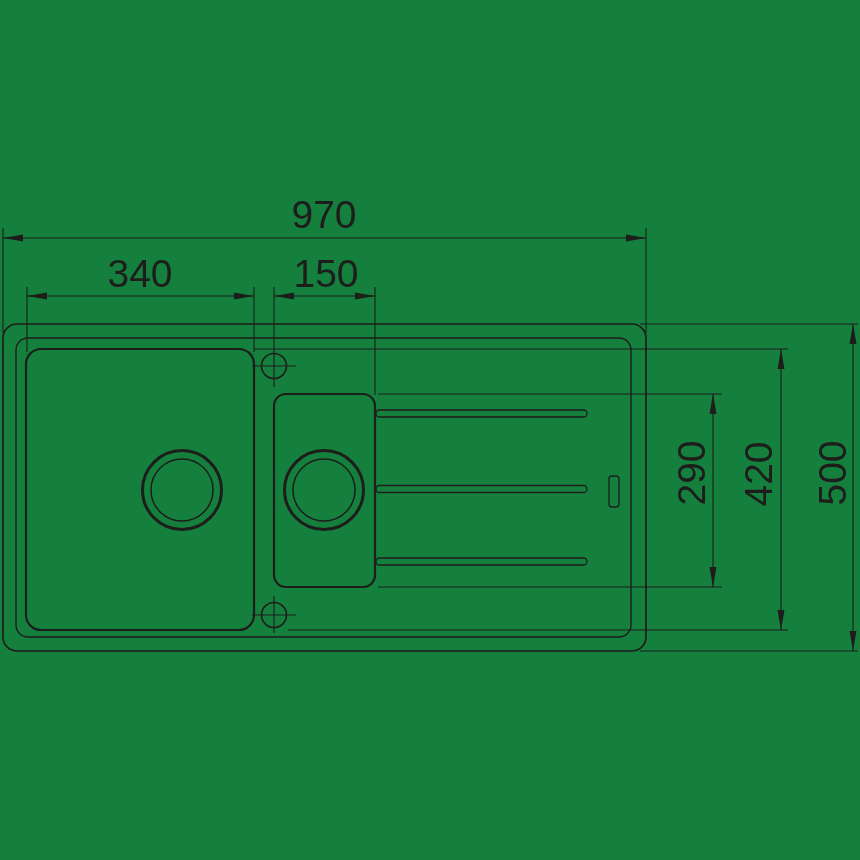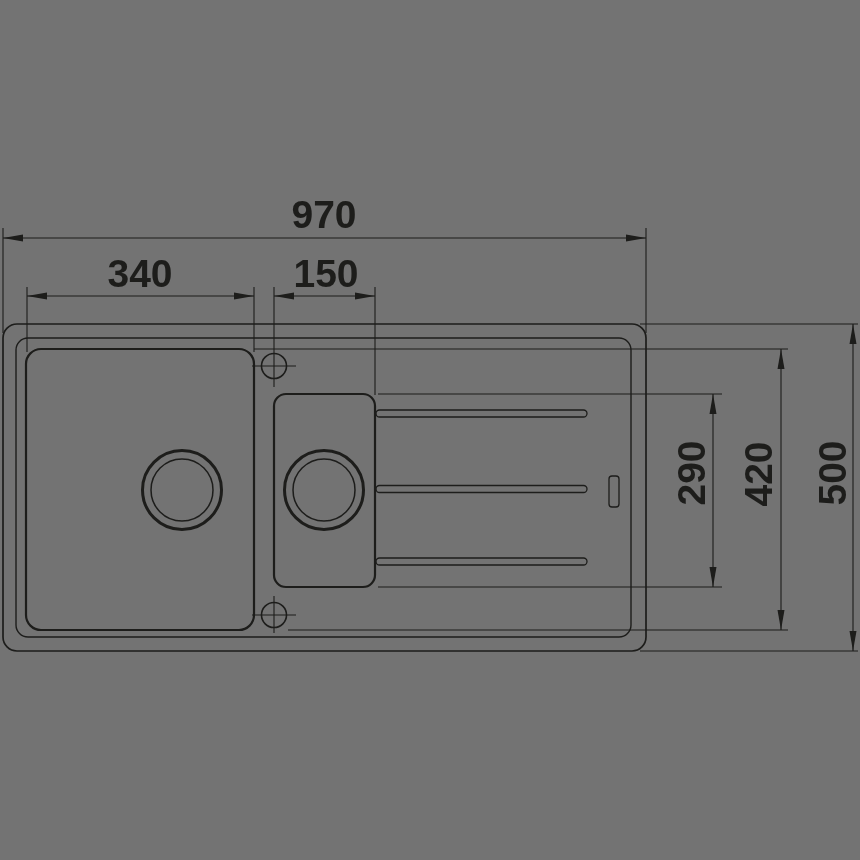--- a/index.html
+++ b/index.html
@@ -4,23 +4,22 @@
 <style>
   html, body {
     margin: 0;
     padding: 0;
     background: #ffffff;
   }
   .canvas {
     position: relative;
     width: 860px;
     height: 860px;
-    background: #737373;
+    background: #15803d;
     overflow: hidden;
-    font-weight: bold;
   }
   svg {
     display: block;
   }
   .dim-label {
     font-family: "Liberation Sans", sans-serif;
     font-size: 39px;
     fill: #1d1d1b;
   }
 </style>

